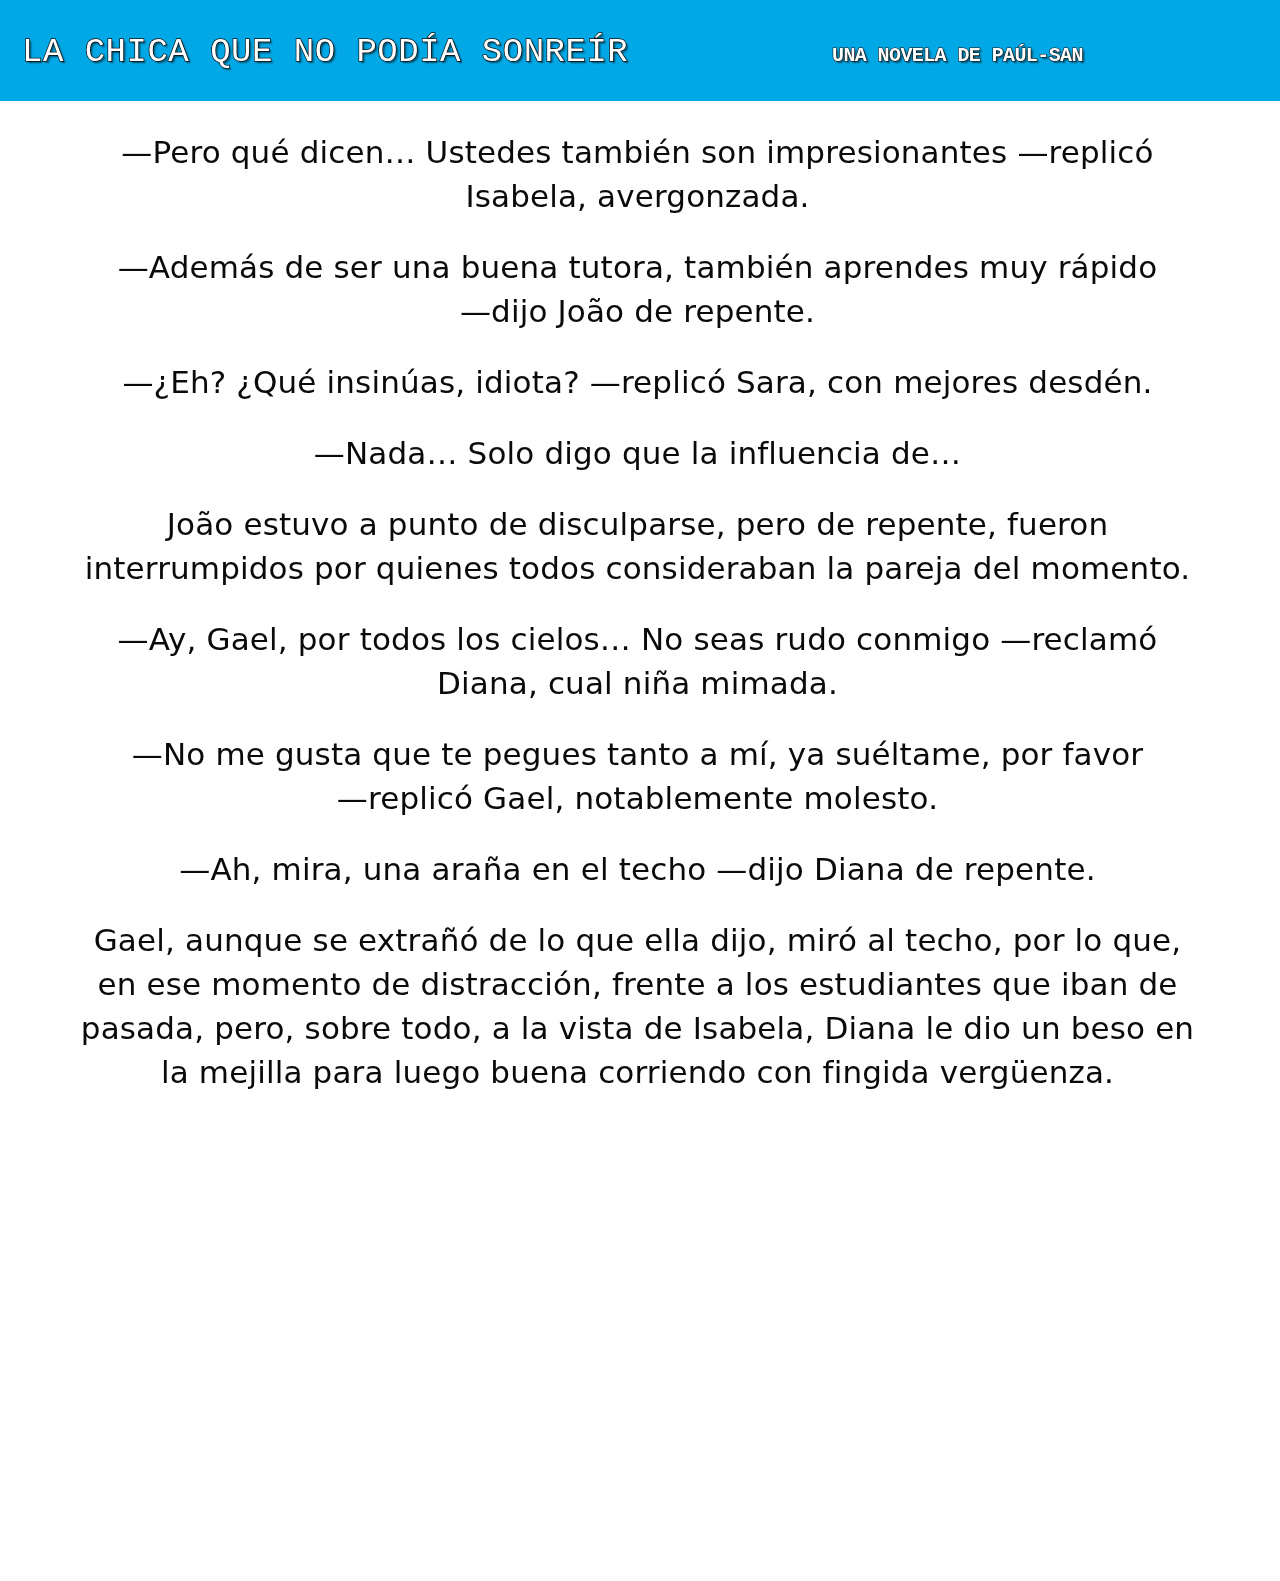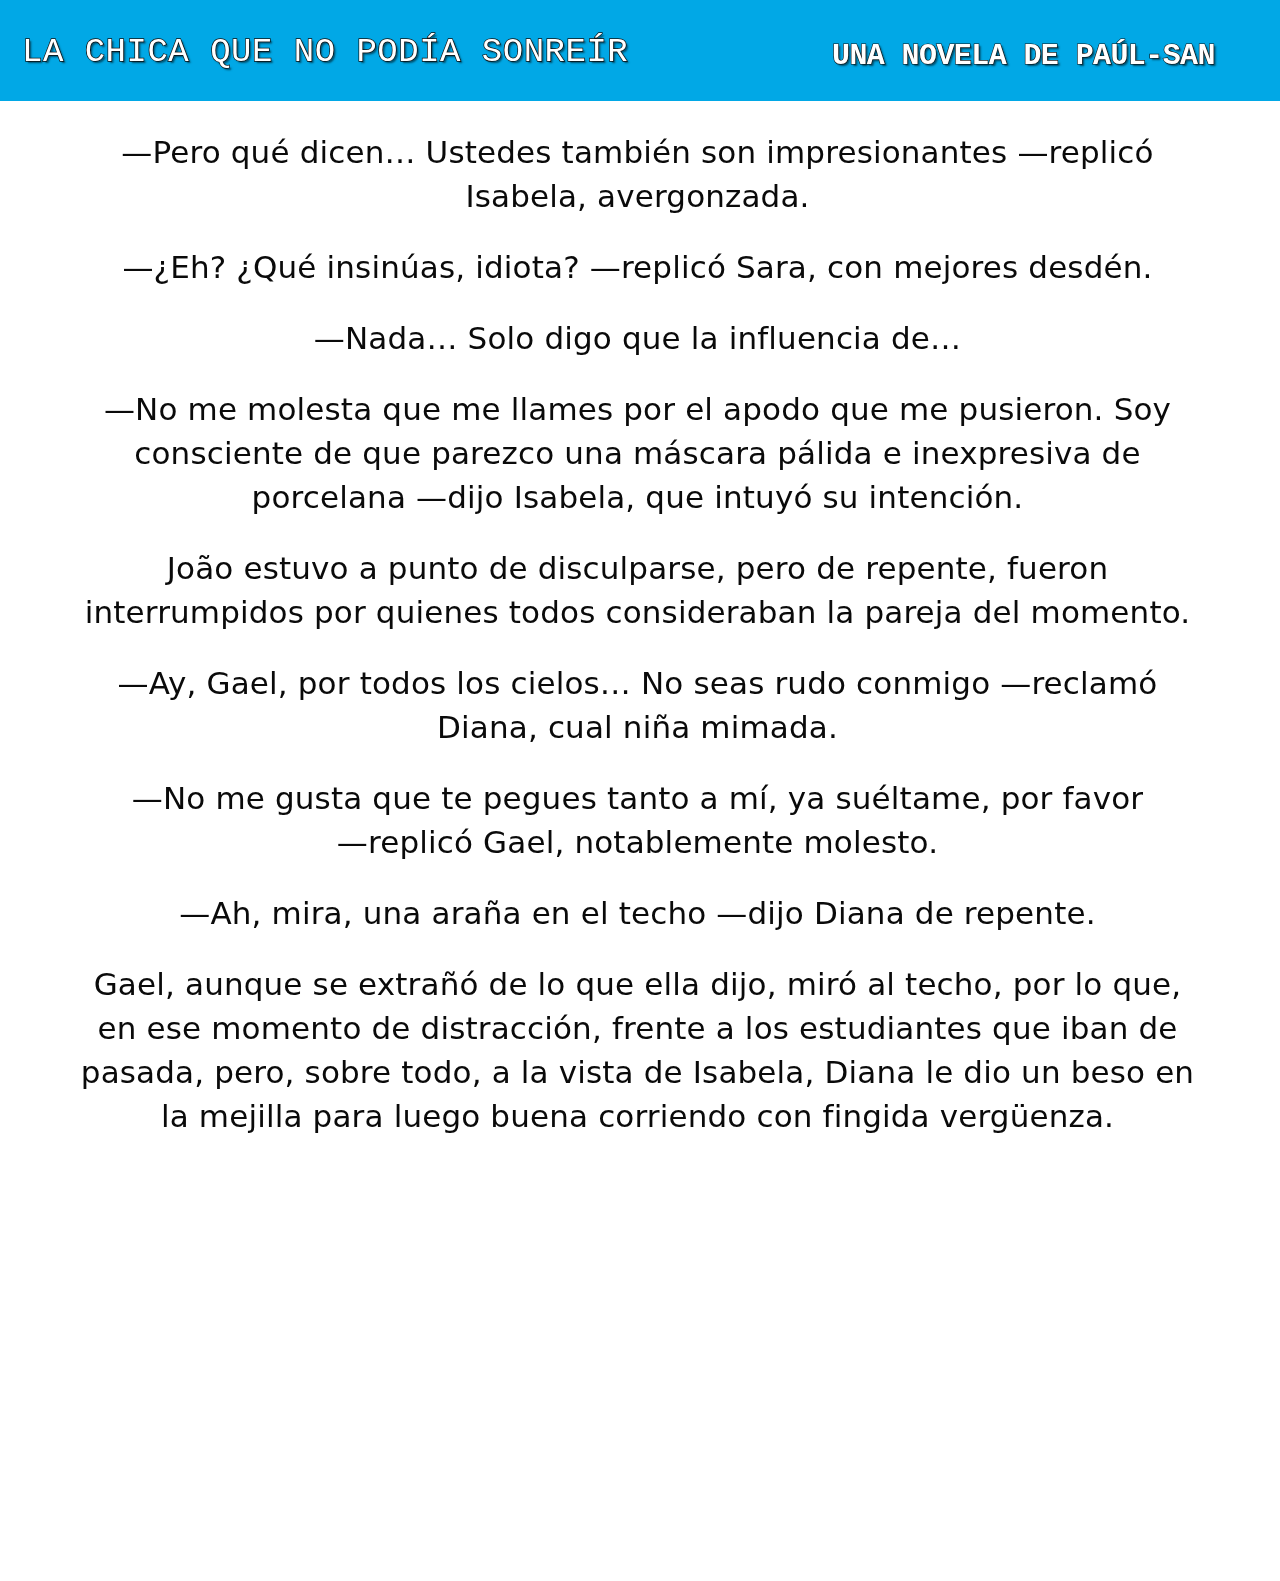--- a/index.html
+++ b/index.html
@@ -34,21 +34,21 @@
       paint-order: stroke fill;
       text-shadow: 2px 2px 2px rgba(0,0,0,0.55);
       white-space: nowrap;
       line-height: 40px;
     }
     .banner-subtitle {
       position: absolute;
       left: 832px;
       top: 41px;
       font-family: "Liberation Mono", "DejaVu Sans Mono", monospace;
-      font-size: 30px;
+      font-size: 20px;
       font-weight: bold;
       letter-spacing: -0.6px;
       color: #ffffff;
       -webkit-text-stroke: 1.2px #111111;
       paint-order: stroke fill;
       text-shadow: 2px 2px 2px rgba(0,0,0,0.55);
       white-space: nowrap;
       line-height: 30px;
     }
     .content {
@@ -72,25 +72,24 @@
 <body>
 
 <header class="banner">
   <div class="banner-title">LA CHICA QUE NO PODÍA SONREÍR</div>
   <div class="banner-subtitle">UNA NOVELA DE PAÚL-SAN</div>
 </header>
 
 <main class="content">
   <p class="para">—Pero qué dicen… Ustedes también son impresionantes —replicó
 Isabela, avergonzada.</p>
+  <p class="para">—Además de ser una buena tutora, también aprendes muy rápido
+—dijo João de repente.</p>
   <p class="para">—¿Eh? ¿Qué insinúas, idiota? —replicó Sara, con mejores desdén.</p>
   <p class="para">—Nada… Solo digo que la influencia de…</p>
-  <p class="para">—No me molesta que me llames por el apodo que me pusieron. Soy
-consciente de que parezco una máscara pálida e inexpresiva de
-porcelana —dijo Isabela, que intuyó su intención.</p>
   <p class="para">João estuvo a punto de disculparse, pero de repente, fueron
 interrumpidos por quienes todos consideraban la pareja del momento.</p>
   <p class="para">—Ay, Gael, por todos los cielos… No seas rudo conmigo —reclamó
 Diana, cual niña mimada.</p>
   <p class="para">—No me gusta que te pegues tanto a mí, ya suéltame, por favor
 —replicó Gael, notablemente molesto.</p>
   <p class="para">—Ah, mira, una araña en el techo —dijo Diana de repente.</p>
   <p class="para">Gael, aunque se extrañó de lo que ella dijo, miró al techo, por lo que,
 en ese momento de distracción, frente a los estudiantes que iban de
 pasada, pero, sobre todo, a la vista de Isabela, Diana le dio un beso en

